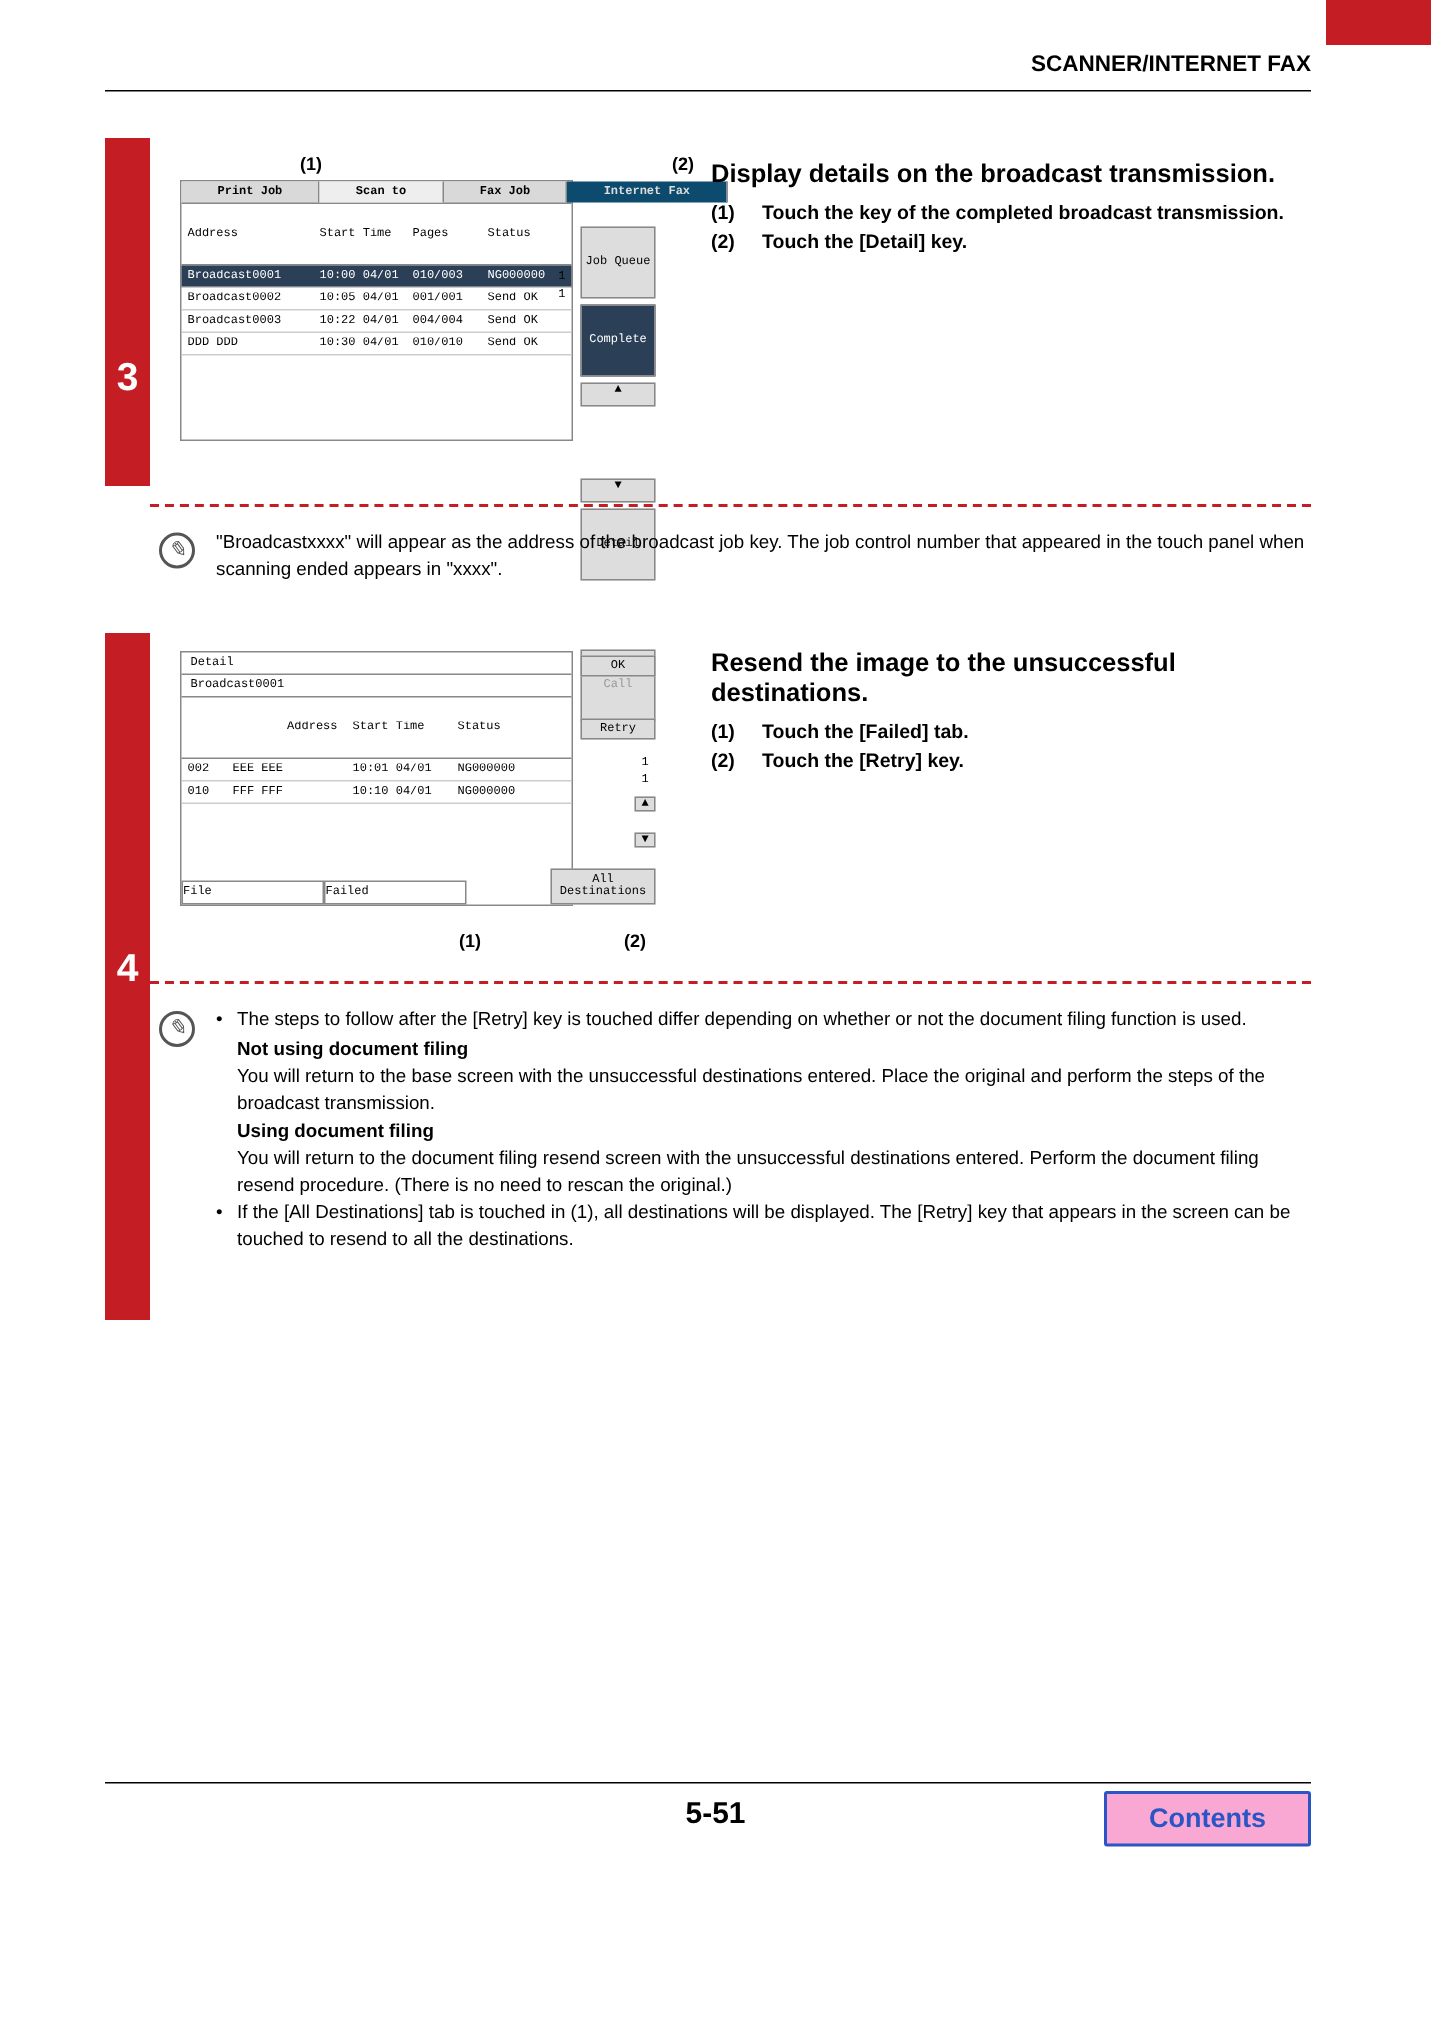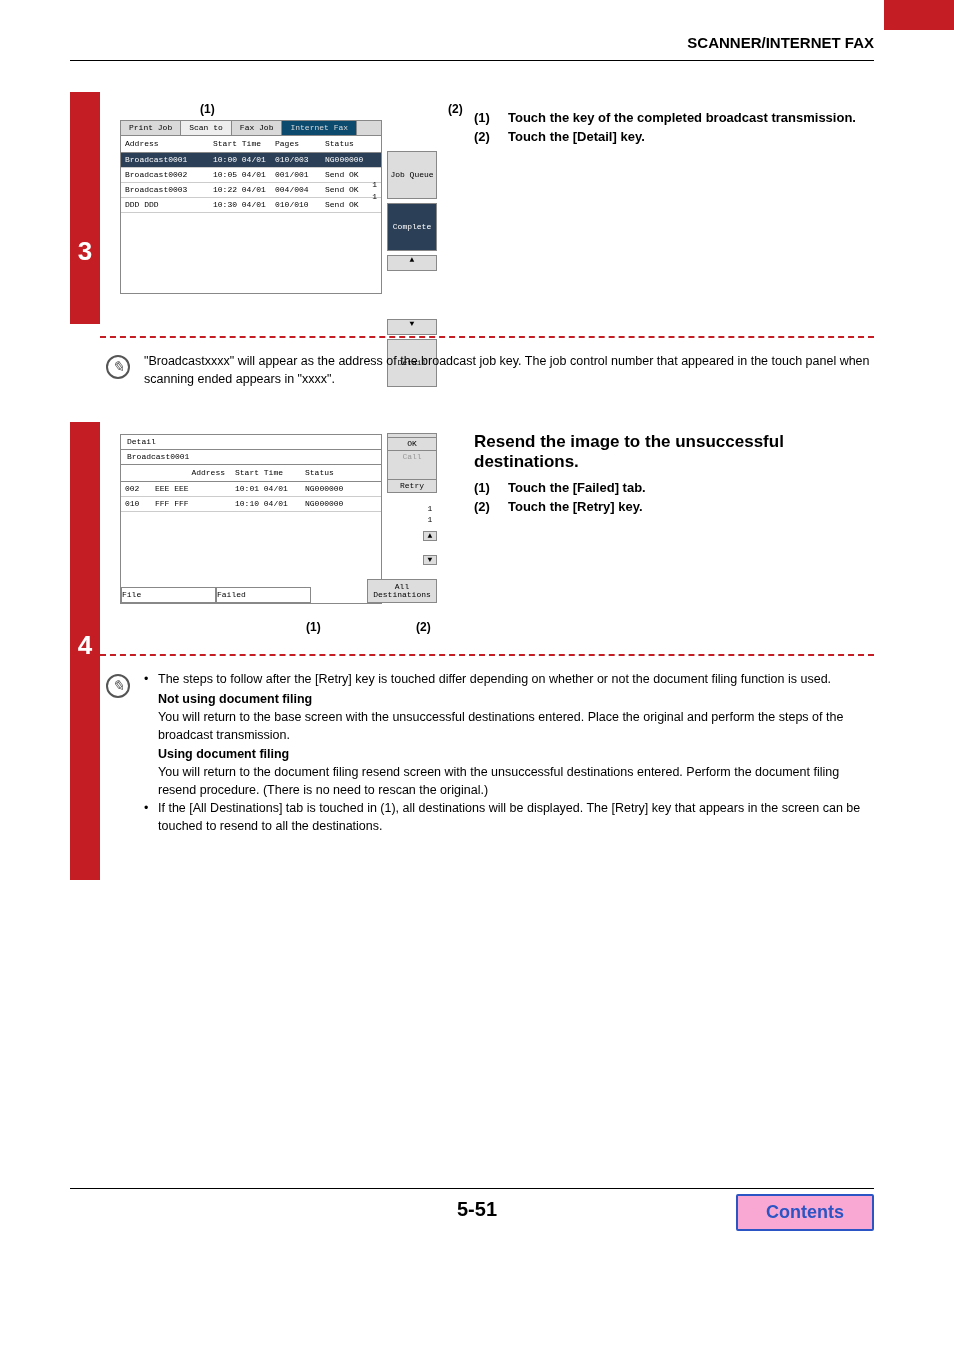--- a/index.html
+++ b/index.html
@@ -11,24 +11,24 @@
 
   
   .step { position: absolute; left: 70px; right: 80px; }
   .step .red-side { position: absolute; left: 0; top: 0; width: 30px; background: #c41e24; height: 100%; }
   .step .stepnum { position: absolute; left: 0; width: 30px; text-align: center; color: #fff; font-size: 26px; font-weight: bold; }
   .step-inner { margin-left: 30px; }
 
   
   .panel { position: relative; background: #fff; border: 1px solid #888; font-family: "Courier New", monospace; font-size: 8px; line-height: 1; }
   .panel .tabrow { display: flex; border-bottom: 1px solid #888; background: #d9d9d9; }
-  .panel .tab { padding: 3px 8px; border-right: 1px solid #888; white-space: nowrap; }
+  .panel .tab { padding: 3px 24px; border-right: 1px solid #888; white-space: nowrap; font-weight: bold; }
   .panel .tab.sel { background: #eee; }
   .panel .tab.dark { background: #0c4a6e; color: #ddd; }
-  .panel .colhead { display: flex; padding: 4px 4px; border-bottom: 1px solid #888; }
+  .panel .colhead { display: flex; padding: 16px 4px; border-bottom: 1px solid #888; }
   .panel .row { display: flex; align-items: center; padding: 2px 4px; border-bottom: 1px solid #ccc; height: 15px; }
   .panel .row.sel { background: #2b3f57; color: #fff; }
   .panel .cell { white-space: nowrap; overflow: hidden; }
   .sidebtns { position: absolute; right: -56px; top: 30px; width: 50px; display: flex; flex-direction: column; gap: 4px; font-size: 8px; }
   .sidebtn { border: 1px solid #888; background: #ddd; text-align: center; padding: 19px 0; }
   .sidebtn.inv { background: #2b3f57; color: #fff; }
   .sidebtn.spacer { height: 40px; border: none; background: none; }
   .sidebtn.arrow { height: 16px; padding: 0; }
 
   .callout { position: absolute; font-weight: bold; font-size: 12px; }
@@ -121,20 +121,21 @@
           <div class="sidebtn arrow">▼</div>
           <div class="sidebtn">Detail</div>
           <div class="sidebtn spacer" style="height:12px;"></div>
           <div class="sidebtn" style="color:#999;">Call</div>
         </div>
       </div>
     </div>
   </div>
 
   <div class="rhs" style="top:106px;">
+    <h3>Display details on the broadcast transmission.</h3>
     <div class="sub">
         <div class="num">(1)</div>
         <div>Touch the key of the completed broadcast transmission.</div>
       </div>
     <div class="sub">
         <div class="num">(2)</div>
         <div>Touch the [Detail] key.</div>
       </div>
   </div>
 

